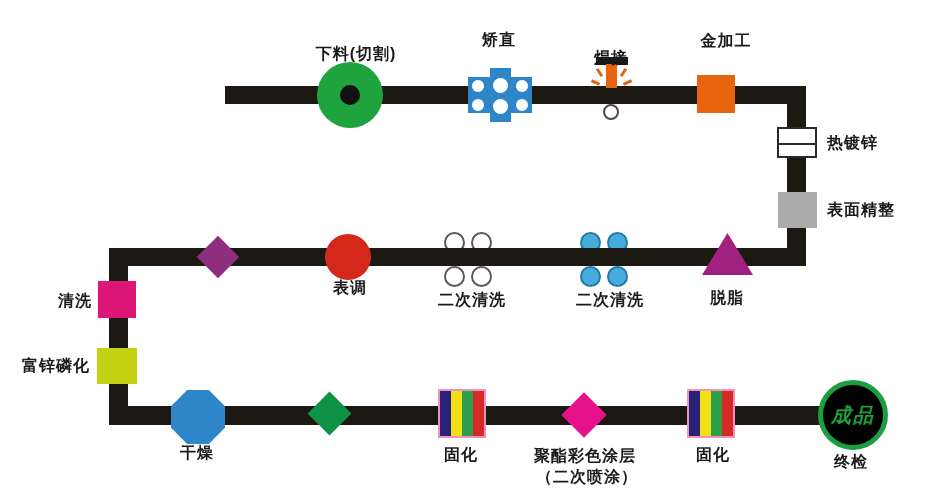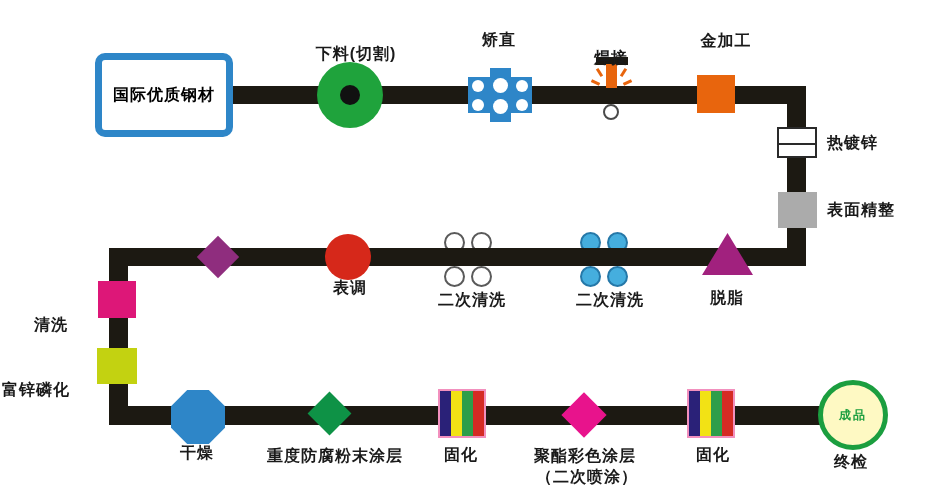--- a/index.html
+++ b/index.html
@@ -18,21 +18,21 @@
     position: absolute;
     z-index: 4;
     color: #1a1a1a;
     font-size: 16px;
     font-weight: bold;
     text-align: center;
     line-height: 1.15;
     letter-spacing: 1px;
     white-space: nowrap;
   }
-  .label.right { text-align: left; margin-top: 24px; }
+  .label.right { text-align: right; }
   .label.left { text-align: left; }
 
   
   .source-box {
     left: 95px; top: 53px; width: 138px; height: 84px;
     background: #fff;
     border: 7px solid var(--steel-box-border);
     border-radius: 10px;
     display: flex; align-items: center; justify-content: center;
     font-size: 16px; font-weight: bold; letter-spacing: 1px;
@@ -111,40 +111,37 @@
   .stripes.first { left: 438px; top: 389px; }
   .stripes.second { left: 687px; top: 389px; }
   .stripes span { flex: 1; }
   .stripes .s1 { background: var(--stripe-navy); }
   .stripes .s2 { background: var(--stripe-yellow); }
   .stripes .s3 { background: var(--stripe-green); }
   .stripes .s4 { background: var(--stripe-red); }
 
   .finish-circle {
     left: 818px; top: 380px; width: 70px; height: 70px;
-    background: #fef9c3; border: 5px solid var(--finished-green); border-radius: 50%;
+    background: #000000; border: 5px solid var(--finished-green); border-radius: 50%;
     display: flex; align-items: center; justify-content: center;
-    color: var(--finished-green); font-size: 12px; font-weight: bold; letter-spacing: 2px;
-    z-index: 3; position: absolute;
+    color: var(--finished-green); font-size: 20px; font-weight: bold; letter-spacing: 2px;
+    z-index: 3; position: absolute; font-style: italic;
   }
 </style>
 </head>
 <body>
 
 <div class="canvas">
 
   <div class="line" style="left:225px; top:86px; width:581px; height:18px;"></div>
   <div class="line" style="left:787px; top:86px; width:19px; height:180px;"></div>
   <div class="line" style="left:109px; top:248px; width:697px; height:18px;"></div>
   <div class="line" style="left:109px; top:248px; width:19px; height:177px;"></div>
   <div class="line" style="left:109px; top:406px; width:745px; height:19px;"></div>
 
-  <div class="source-box">
-    <span>国际优质钢材</span>
-  </div>
 
   <div class="label" style="left:306px; top:33px; width:100px;margin-top:12px;">下料(切割)</div>
   <div class="shape donut">
     <div class="donut-hole"></div>
   </div>
 
   <div class="label" style="left:459px; top:32px; width:80px;font-family:Liberation Mono, monospace;">矫直</div>
   <div class="shape cross">
     <div class="cross-h"></div>
     <div class="cross-v"></div>
@@ -199,21 +196,20 @@
   <div class="shape rinse-box"></div>
   <div class="label right" style="left:34px; top:292px; width:58px;">清洗</div>
 
   <div class="shape pure-box"></div>
   <div class="label right" style="left:2px; top:357px; width:88px;">富锌磷化</div>
 
   <div class="shape octagon"></div>
   <div class="label" style="left:157px; top:444px; width:80px;">干燥</div>
 
   <div class="shape diamond green"></div>
-  <div class="label" style="left:235px; top:447px; width:200px;">重度防腐粉末涂层</div>
 
   <div class="shape stripes first">
     <span class="s1"></span>
       <span class="s2"></span>
       <span class="s3"></span>
       <span class="s4"></span>
   </div>
   <div class="label" style="left:421px; top:446px; width:80px;">固化</div>
 
   <div class="shape diamond magenta"></div>

